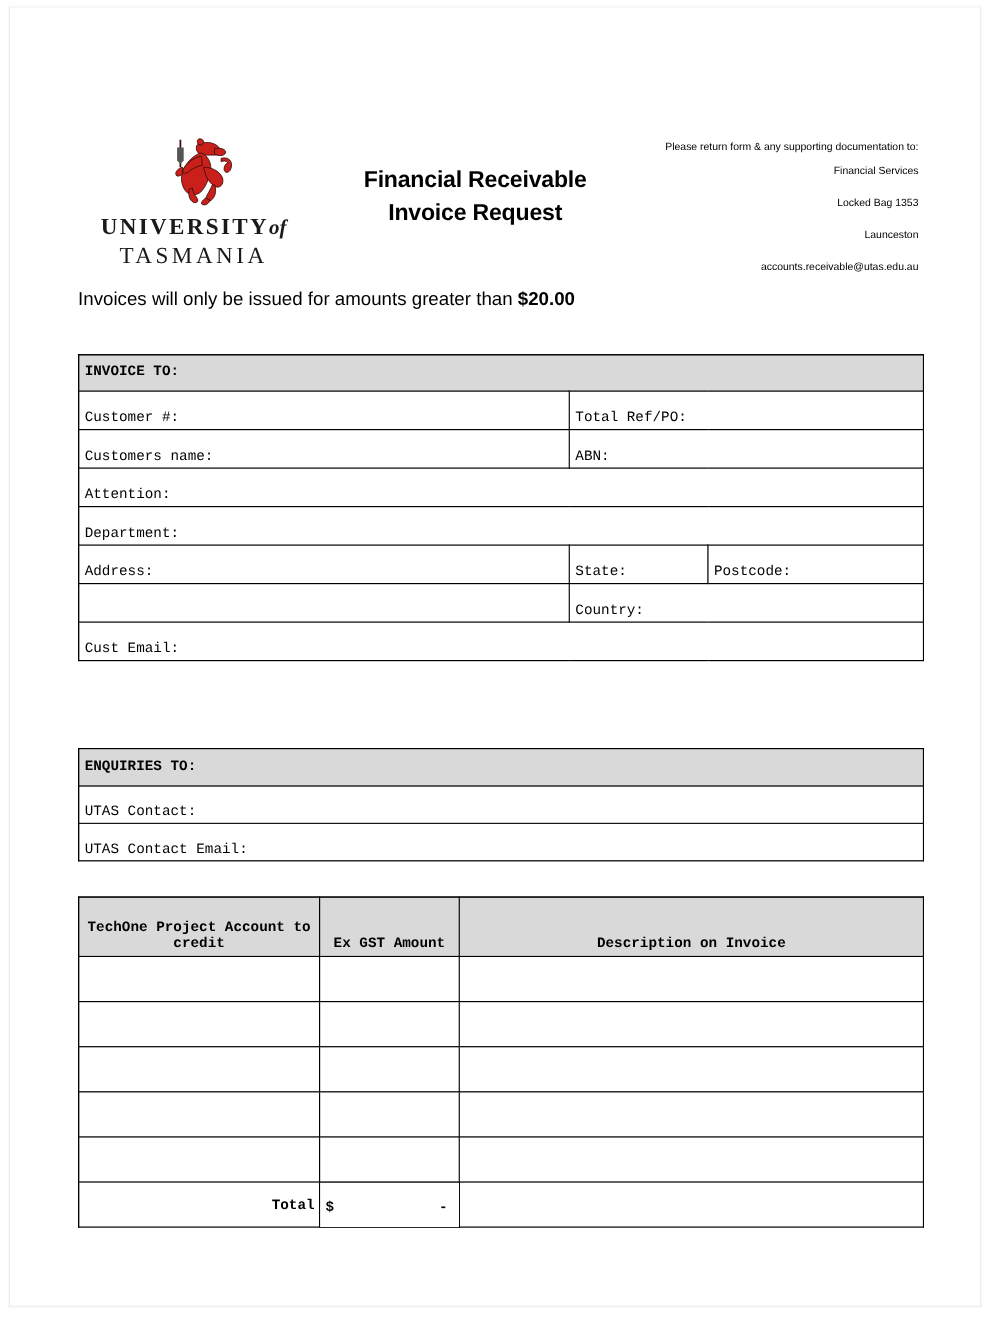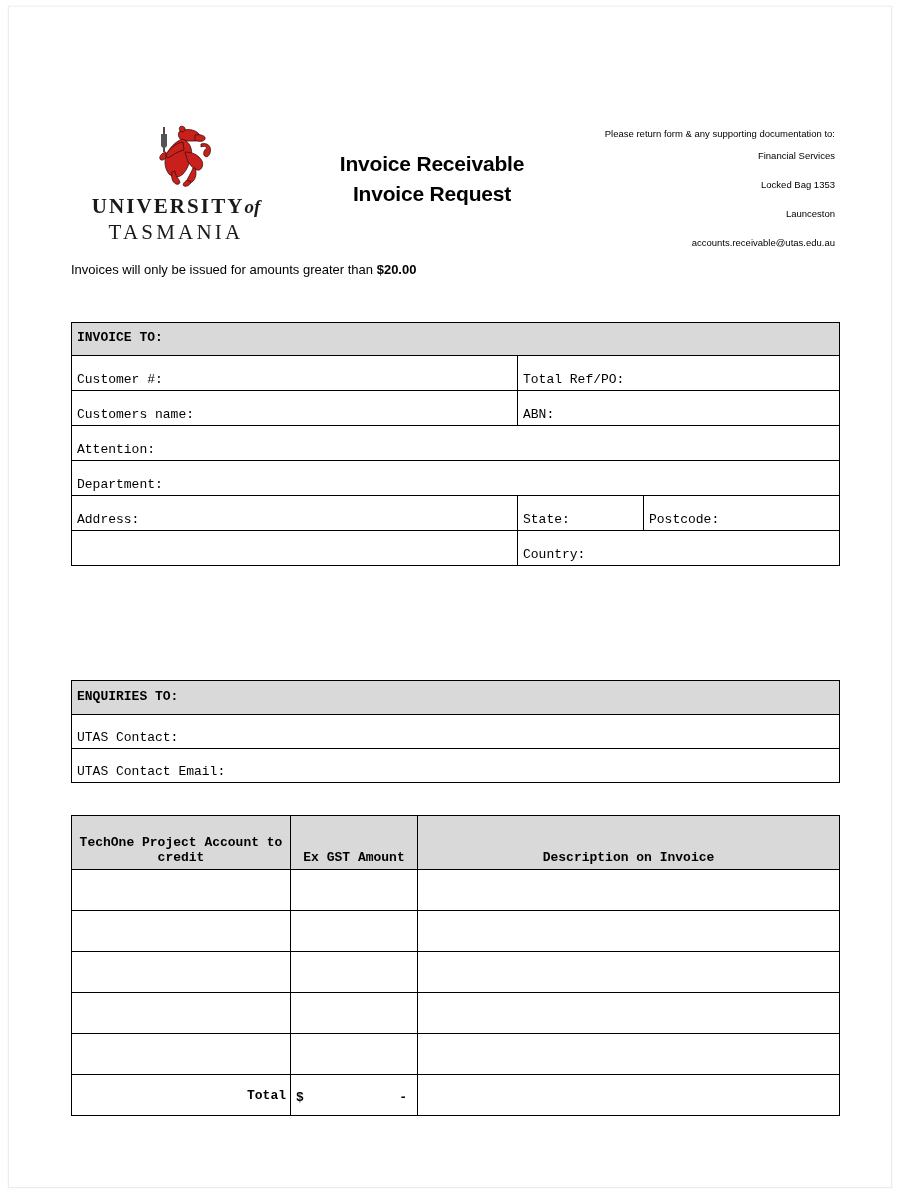--- a/index.html
+++ b/index.html
@@ -111,21 +111,21 @@
     font-size: 9.5px;
     line-height: 29px;
     white-space: nowrap;
   }
   .return-line.first { line-height: 14px; }
 
   .notice {
     position: absolute;
     left: 62px;
     top: 255px;
-    font-size: 13px;
+    font-size: 17px;
     white-space: nowrap;
   }
   .notice b { font-weight: bold; }
 
   
   .tbl {
     position: absolute;
     border-collapse: collapse;
     table-layout: fixed;
     background: #000000;
@@ -242,21 +242,21 @@
         </svg>
         <div class="uni-name">
           <div class="uni-line1">
             <span>UNIVERSITY</span><span class="of">of</span>
           </div>
           <div class="uni-line2">TASMANIA</div>
         </div>
       </div>
 
       <div class="title-block">
-        <div class="title-line">Invoice Receivable</div>
+        <div class="title-line">Financial Receivable</div>
         <div class="title-line">Invoice Request</div>
       </div>
 
       <div class="return-block">
         <div class="return-line first">Please return form &amp; any supporting documentation to:</div>
         <div class="return-line">Financial Services</div>
         <div class="return-line">Locked Bag 1353</div>
         <div class="return-line">Launceston</div>
         <div class="return-line">accounts.receivable@utas.edu.au</div>
       </div>
@@ -290,20 +290,23 @@
         </tr>
         <tr>
           <td>Address:</td>
           <td>State:</td>
           <td>Postcode:</td>
         </tr>
         <tr>
           <td class="blank"></td>
           <td colspan="2">Country:</td>
         </tr>
+        <tr>
+          <td colspan="3">Cust Email:</td>
+        </tr>
       </tbody>
     </table>
 
     <table class="tbl" id="items-table">
       <colgroup>
         <col style="width:219px">
         <col style="width:127px">
         <col style="width:422px">
       </colgroup>
       <tbody>

